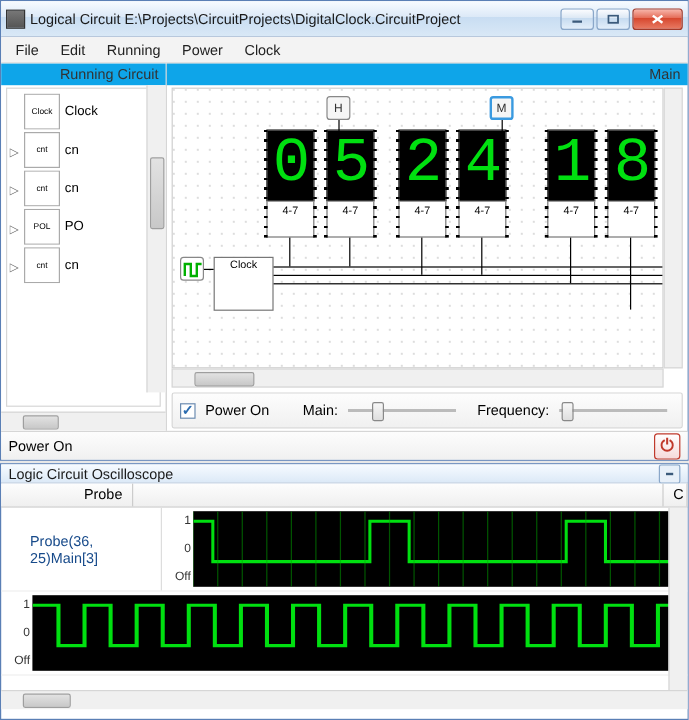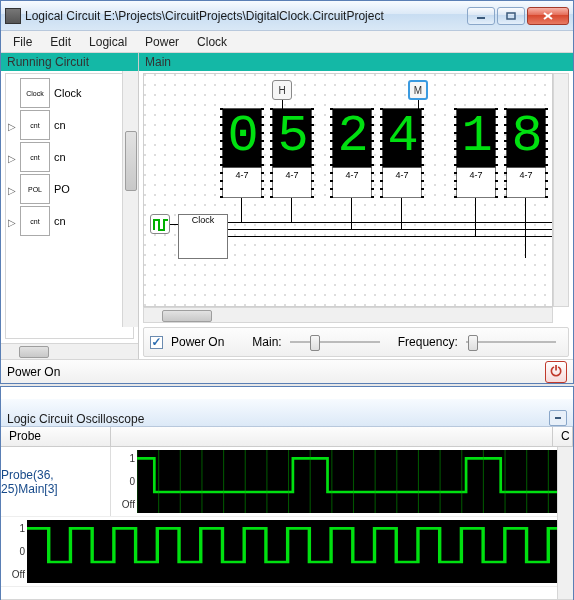--- a/index.html
+++ b/index.html
@@ -69,21 +69,22 @@
     height: calc(100% - 52px - 24px);
   }
   .sidebar {
     width: 138px;
     border-right: 1px solid #ccc;
     display: flex; flex-direction: column;
     background: #fff;
   }
   .sidebar-header, .main-header {
     padding: 2px 6px; font-size: 12px; color: #333;
-    background: #14b8a6;
+    background: #0ea5e9;
+    text-align: right;
   }
   .tree {
     flex: 1; overflow: hidden;
     border: 1px solid #d6d6d6;
     margin: 2px 4px 4px 4px;
     padding: 2px;
     position: relative;
   }
   .tree-item {
     display: flex; align-items: center; gap: 4px;
@@ -236,25 +237,25 @@
   }
   .power-btn {
     width: 22px;height:22px;border:1px solid #c0392b;border-radius:3px;
     background:linear-gradient(#fff,#f6dada);
     display:flex;align-items:center;justify-content:center;
     color:#c0392b;font-weight:bold;font-size:14px;
   }
 
   
   .osc-titlebar {
-    height: 28px;
+    height: 16px;
     background: linear-gradient(#f7fbff,#dce9f7);
     border-bottom: 1px solid #b8c8dc;
-    display:flex;align-items:flex-end;padding:0 6px;justify-content:space-between;
-    font-size:12px;color:#1a1a1a;margin-top:12px;
+    display:flex;align-items:center;padding:0 6px;justify-content:space-between;
+    font-size:12px;color:#1a1a1a;
   }
   .osc-close {
     width:18px;height:16px;border:1px solid #8aa7c9;border-radius:2px;
     background:#e8f0f9;display:flex;align-items:center;justify-content:center;
     font-size:11px;color:#3b5a7b;
   }
   .osc-body {
     height: calc(100% - 24px);
     display:flex;flex-direction:column;
   }
@@ -264,20 +265,21 @@
   }
   .osc-hcell {
     border-right:1px solid #ccc; padding:2px 8px; font-size:12px;
   }
   .osc-rows { flex:1; overflow:hidden; position:relative; }
   .osc-row { display:flex; height: 70px; border-bottom:1px solid #eee;}
   .osc-label {
     width:110px;color:#174a8a;font-size:12px;
     display:flex;align-items:center;justify-content:center;
     border-right:1px solid #ddd;
+    margin-left:24px;
   }
   .osc-scale {
     width:26px;display:flex;flex-direction:column;justify-content:space-around;
     align-items:flex-end;font-size:10px;color:#333;padding-right:2px;
   }
   .osc-wave {
     flex:1;background:#000;position:relative;margin:3px 3px 3px 0;
     overflow:hidden;
   }
   .osc-hsb {
@@ -312,21 +314,21 @@
             <line x1="1" y1="1" x2="9" y2="7" stroke="#fff" stroke-width="2"></line>
             <line x1="9" y1="1" x2="1" y2="7" stroke="#fff" stroke-width="2"></line>
           </svg>
       </div>
     </div>
   </div>
 
   <div class="menubar">
     <div class="menu-item">File</div>
     <div class="menu-item">Edit</div>
-    <div class="menu-item">Logical</div>
+    <div class="menu-item">Running</div>
     <div class="menu-item">Power</div>
     <div class="menu-item">Clock</div>
   </div>
 
   <div class="content">
 
     <div class="sidebar">
       <div class="sidebar-header">Running Circuit</div>
       <div class="tree-wrap">
         <div class="tree">
@@ -458,21 +460,21 @@
   <div class="osc-titlebar">
     <span>Logic Circuit Oscilloscope</span>
     <div class="osc-close">
       <svg width="10" height="8">
           <rect x="2" y="3" width="6" height="2" fill="#3b5a7b"></rect>
         </svg>
     </div>
   </div>
   <div class="osc-body">
     <div class="osc-header-row">
-      <div class="osc-hcell" style="width:110px;text-align:left">Probe</div>
+      <div class="osc-hcell" style="width:110px;text-align:right">Probe</div>
       <div class="osc-hcell" style="flex:1"></div>
       <div class="osc-hcell" style="width:20px">C</div>
     </div>
     <div class="osc-rows">
       <div class="osc-row">
         <div class="osc-label">Probe(36, 25)Main[3]</div>
         <div class="osc-scale">
           <span>1</span>
           <span>0</span>
           <span>Off</span>

